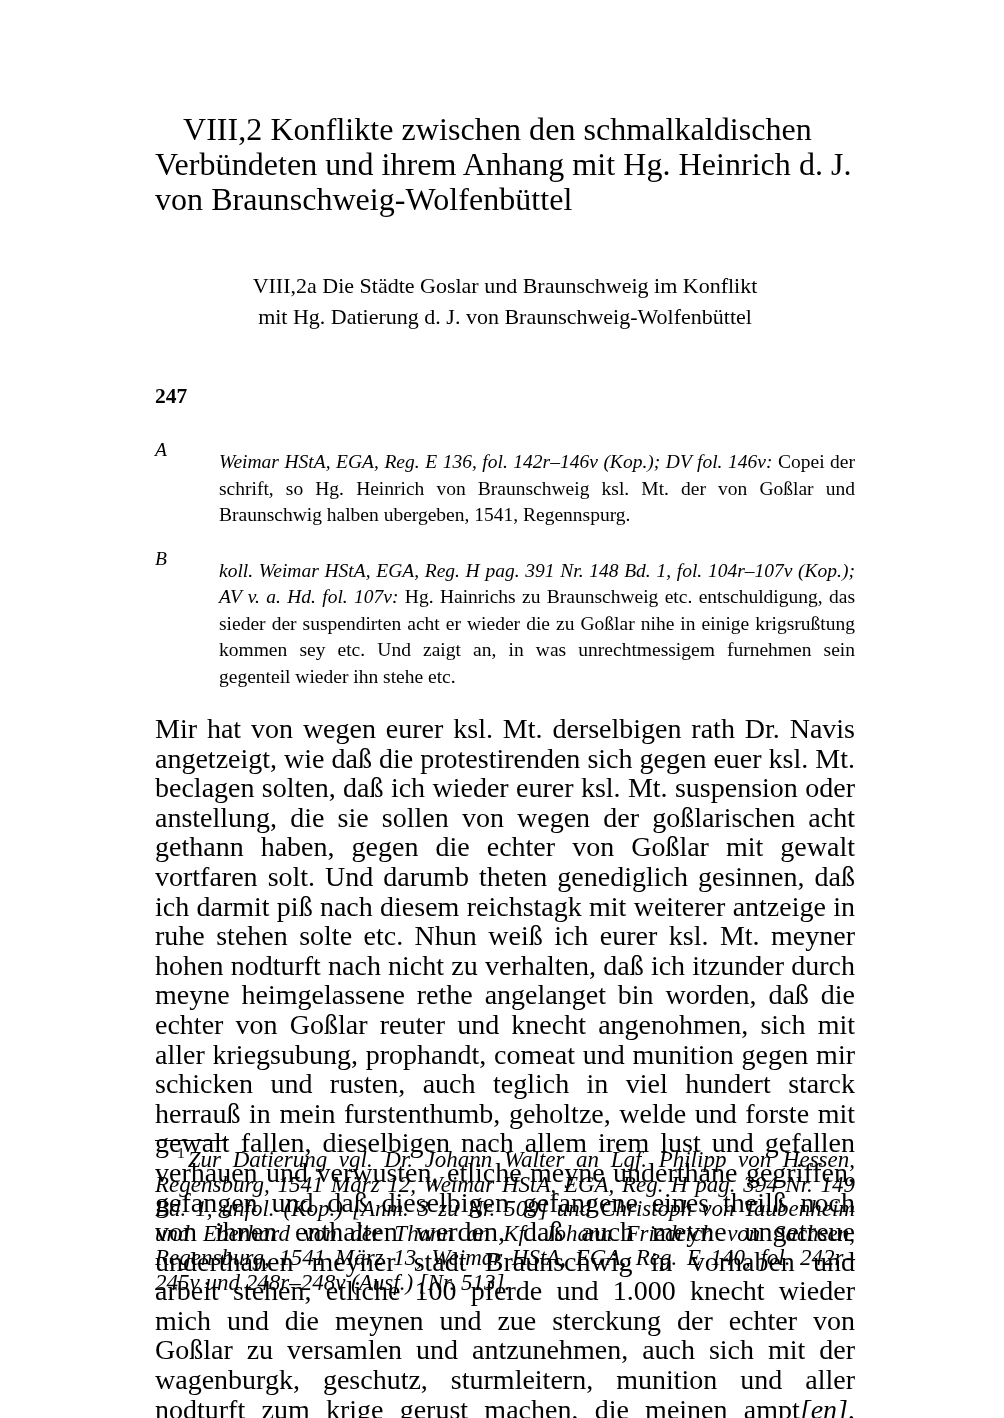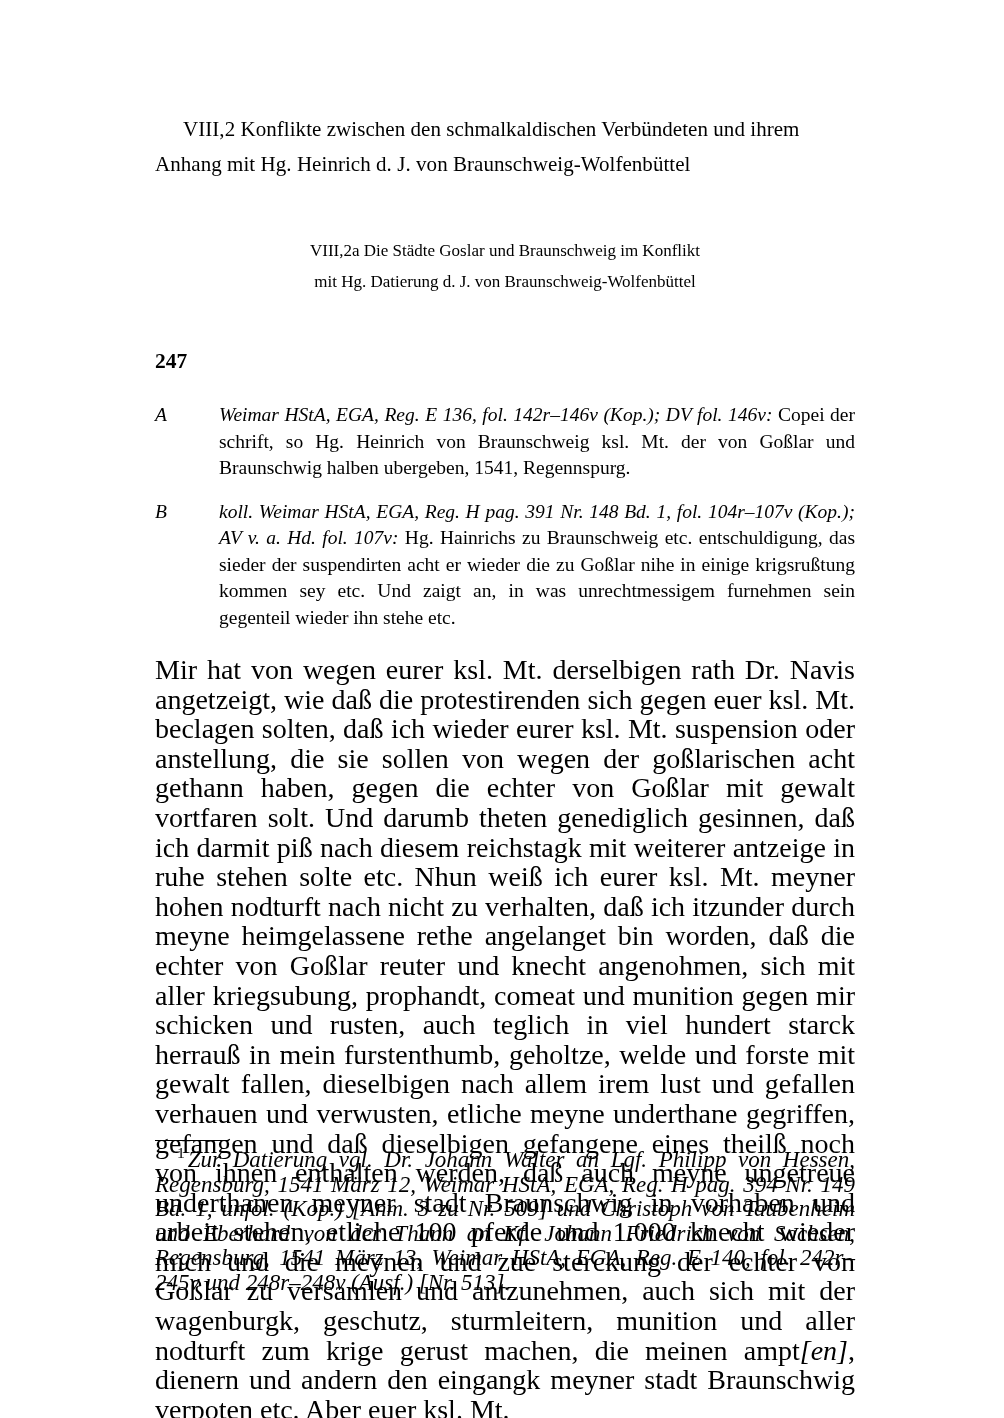--- a/index.html
+++ b/index.html
@@ -24,32 +24,32 @@
   }
   .content {
     position: absolute;
     left: 155px;
     top: 112px;
     width: 700px;
   }
 
   
   .chapter-title {
-    font-size: 21px;
+    font-size: 32px;
     line-height: 35px;
     text-align: left;
     text-indent: 28px;
     margin: 0;
     font-weight: normal;
     letter-spacing: 0.05px;
   }
   .section-title {
     margin: 0;
     padding-top: 53px;
-    font-size: 17px;
+    font-size: 22px;
     line-height: 31px;
     text-align: center;
     font-weight: normal;
   }
   .section-title .l2 { display: block; }
 
   
   .item-heading {
     display: flex;
     padding-top: 49px;
@@ -85,20 +85,21 @@
   .app-entry:last-child { margin-bottom: 0; }
   .app-entry .sigil {
     flex: 0 0 64px;
     font-style: italic;
   }
   .app-entry .app-text {
     flex: 1 1 auto;
     text-align: justify;
     text-align-last: left;
     hyphens: manual;
+    margin-top: 12px;
   }
   .app-text i { font-style: italic; }
 
   
   .body-text {
     padding-top: 24px;
     font-size: 28px;
     line-height: 29.6px;
     text-align: justify;
     text-align-last: left;

